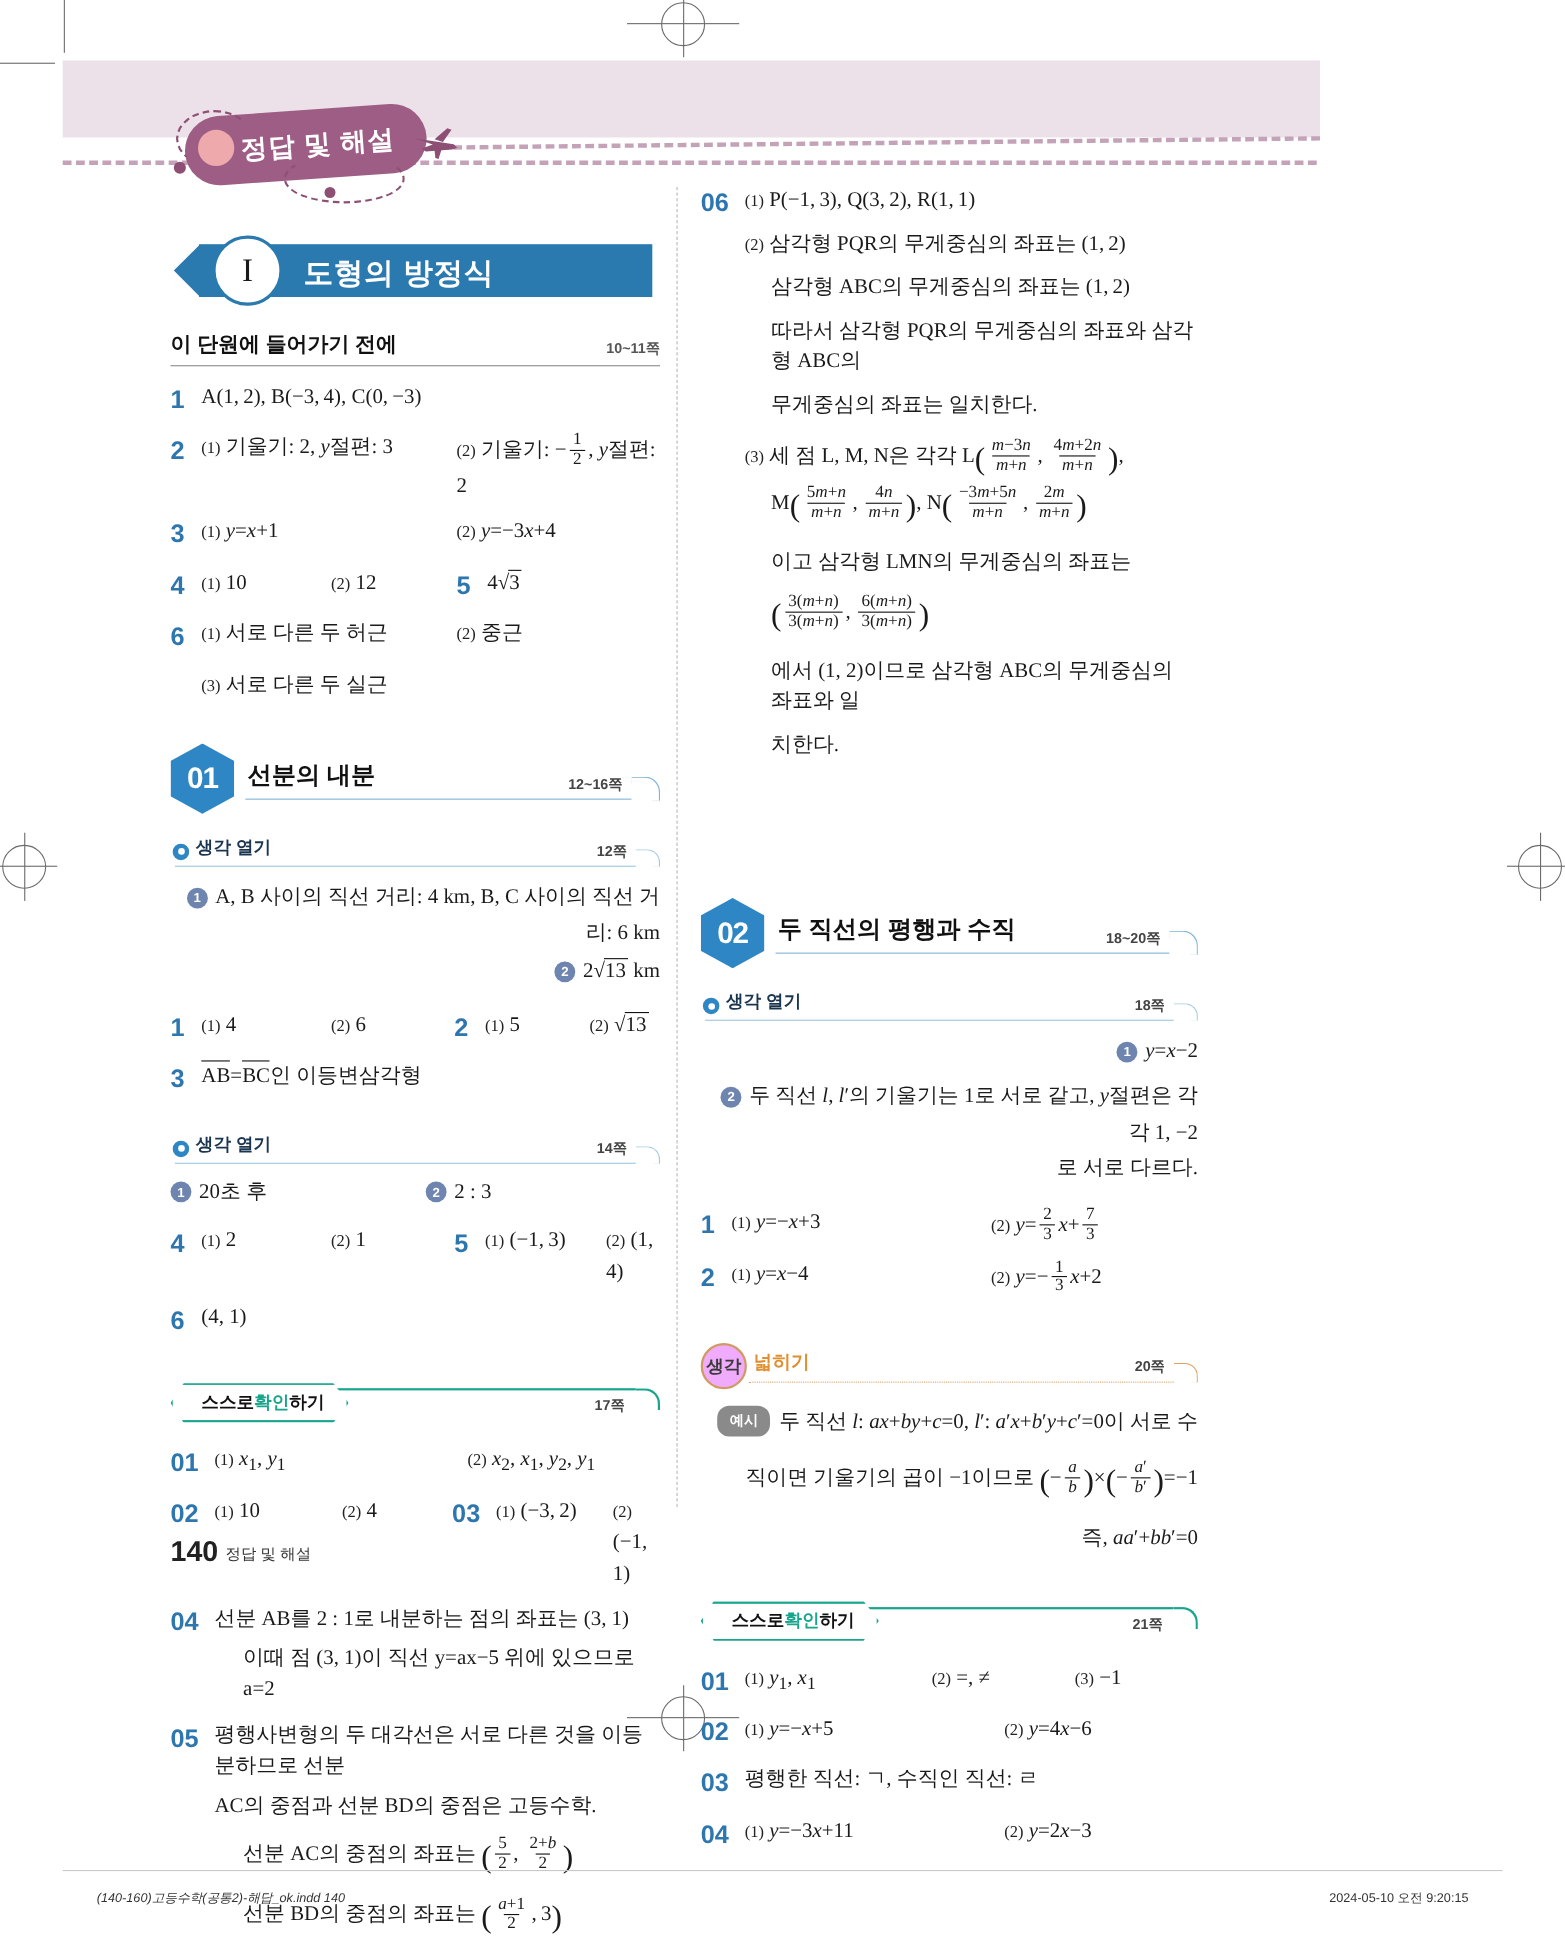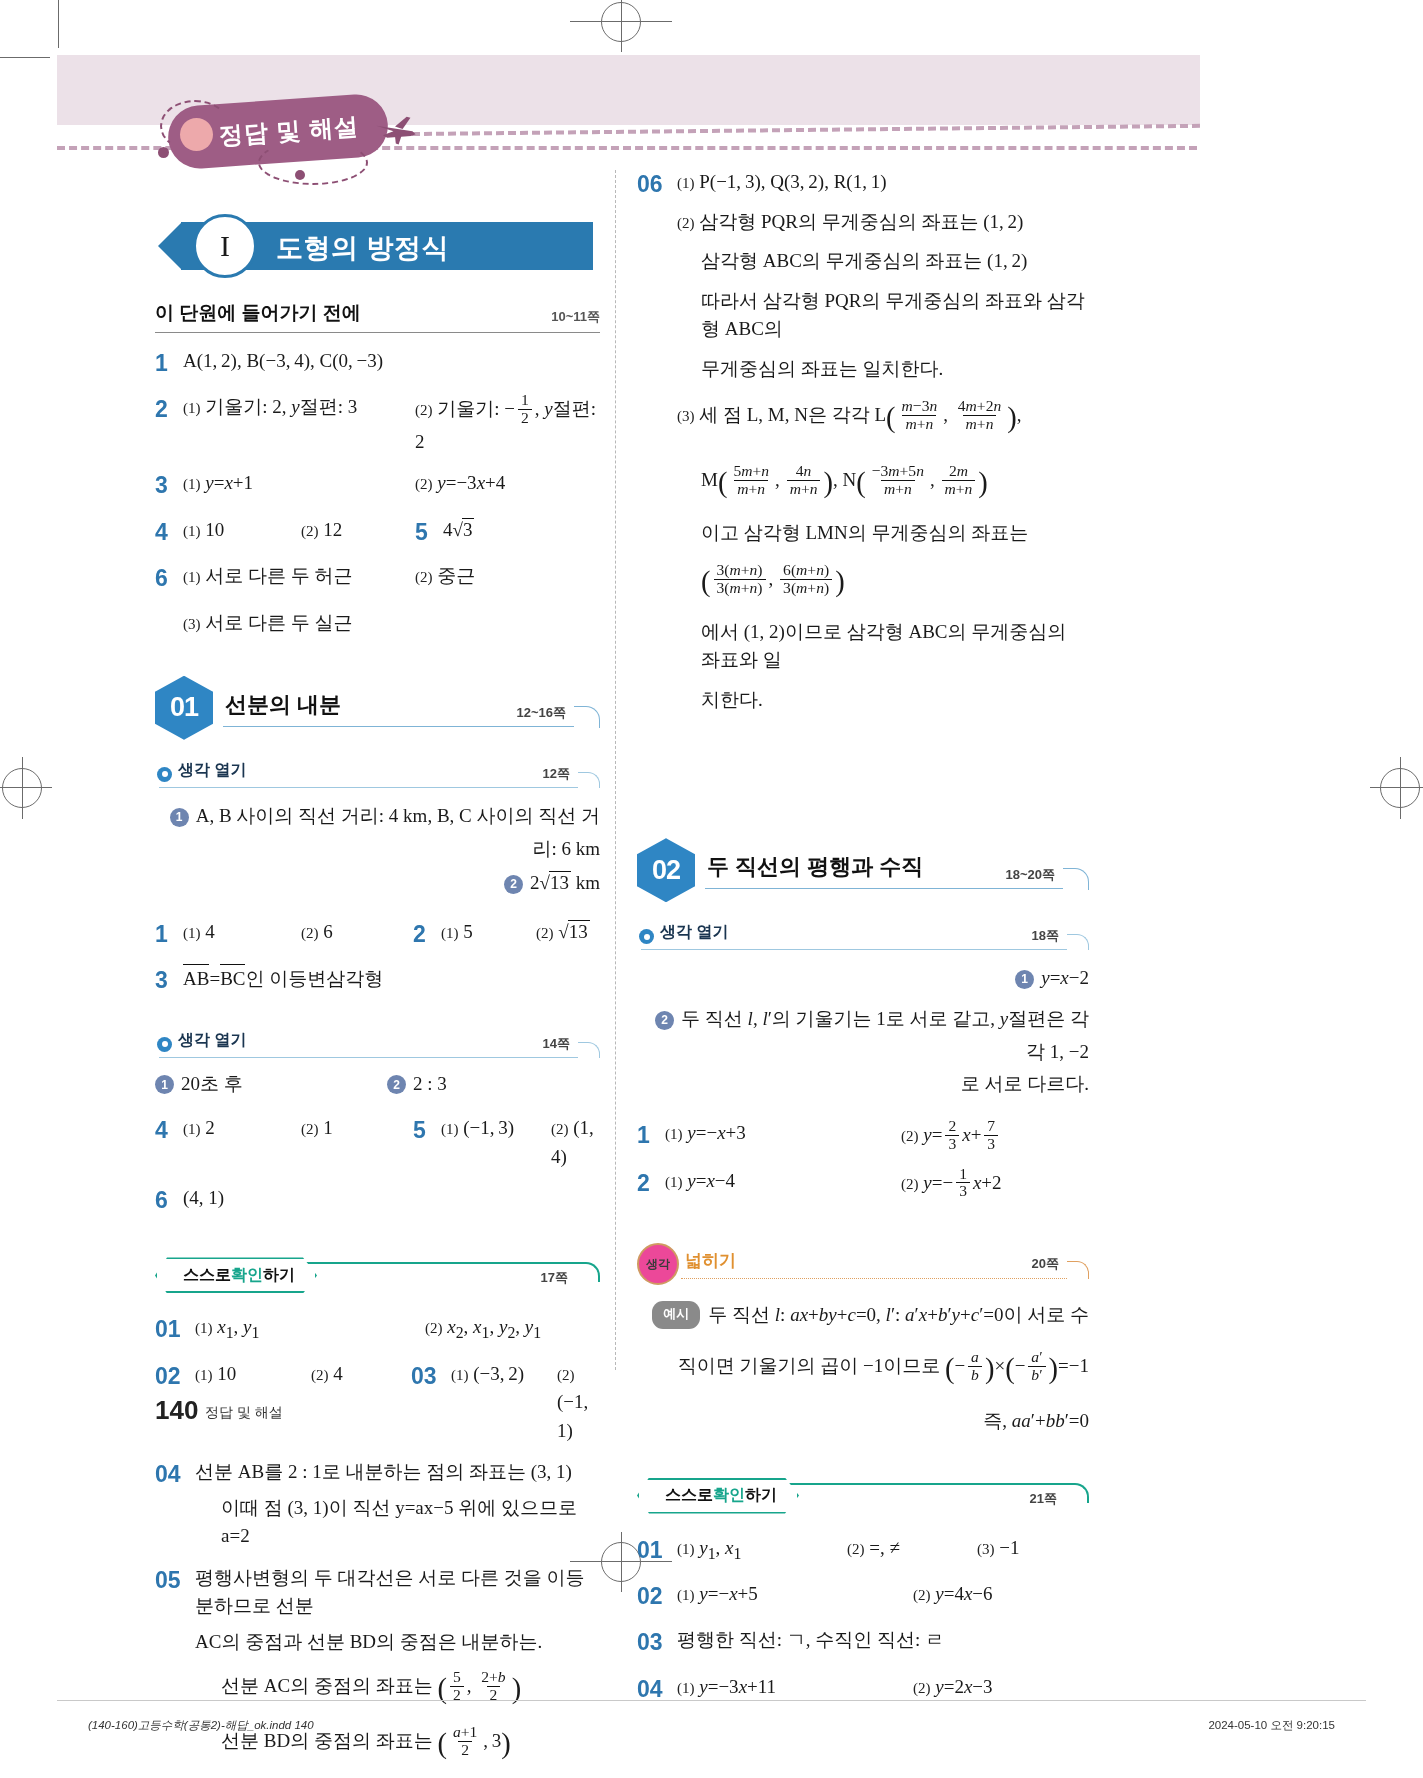--- a/index.html
+++ b/index.html
@@ -167,23 +167,23 @@
   .sc-t2 { color:#17a58c; }
   .sc-rule { position:absolute; left:140px; right:22px; top:5px; height:0; border-top:2px solid #17a58c; }
   .sc-page { position:absolute; right:32px; top:12px; font-family:"Liberation Sans", sans-serif; font-weight:bold; font-size:13px; color:#444; }
   .sc-tail { position:absolute; right:0; top:5px; width:22px; height:20px;
     border-top:2px solid #17a58c; border-right:2px solid #17a58c; border-top-right-radius:14px; }
 
   
   .expand { position:relative; margin-top:44px; height:40px; }
   .ex-circle {
     position:absolute; left:0; top:-2px; width:42px; height:42px;
-    border-radius:50%; border:2.5px solid #d09a62; background:#ec4899;
+    border-radius:50%; border:2.5px solid #d09a62; background:#f0abfc;
     display:flex; align-items:center; justify-content:center;
-    font-family:"Liberation Sans", sans-serif; font-weight:bold; font-size:12px; color:#3a3a3a;
+    font-family:"Liberation Sans", sans-serif; font-weight:bold; font-size:16px; color:#3a3a3a;
   }
   .ex-label { position:absolute; left:48px; top:4px;
     font-family:"Liberation Sans", sans-serif; font-weight:bold; font-size:17px; color:#e09030; }
   .ex-rule { position:absolute; left:44px; right:22px; top:33px; height:0;
     border-top:1.8px dotted #e0a060; }
   .ex-page { position:absolute; right:30px; top:10px; font-family:"Liberation Sans", sans-serif; font-weight:bold; font-size:13px; color:#444; }
   .ex-tail { position:absolute; right:0; top:16px; width:22px; height:18px;
     border-top:1.8px solid #e0a060; border-right:1.8px solid #e0a060; border-top-right-radius:12px; }
 
   
@@ -433,21 +433,21 @@
         <span class="cell full">
           <div>선분 AB를 2 : 1로 내분하는 점의 좌표는 (3, 1)</div>
           <div style="margin-left:26px; margin-top:7px;">이때 점 (3, 1)이 직선 y=ax−5 위에 있으므로 a=2</div>
         </span>
       </div>
 
       <div class="row">
         <span class="qn wide">05</span>
         <span class="cell full">
           <div>평행사변형의 두 대각선은 서로 다른 것을 이등분하므로 선분</div>
-          <div style="margin-top:7px;">AC의 중점과 선분 BD의 중점은 내분하는.</div>
+          <div style="margin-top:7px;">AC의 중점과 선분 BD의 중점은 고등수학.</div>
           <div style="margin-left:26px; margin-top:12px;">
             <span>선분 AC의 중점의 좌표는</span>
             <span class="paren-big">(</span><span class="frac">
                 <span class="nu">5</span>
                 <span class="de">2</span>
               </span>, <span class="frac">
                 <span class="nu">2+<i>b</i></span>
                 <span class="de">2</span>
               </span><span class="paren-big">)</span>
           </div>
@@ -489,21 +489,21 @@
 
           <div style="margin-top:14px;">
             <span class="sub">(3)</span> 세 점 L, M, N은 각각 L<span class="paren-big">(</span><span class="frac">
                 <span class="nu"><i>m</i>−3<i>n</i></span>
                 <span class="de"><i>m</i>+<i>n</i></span>
               </span>, <span class="frac">
                 <span class="nu">4<i>m</i>+2<i>n</i></span>
                 <span class="de"><i>m</i>+<i>n</i></span>
               </span><span class="paren-big">)</span>,
           </div>
-          <div style="margin-top:22px; margin-left:24px;">
+          <div style="margin-top:0; margin-left:24px;">
             M<span class="paren-big">(</span><span class="frac">
                 <span class="nu">5<i>m</i>+<i>n</i></span>
                 <span class="de"><i>m</i>+<i>n</i></span>
               </span>, <span class="frac">
                 <span class="nu">4<i>n</i></span>
                 <span class="de"><i>m</i>+<i>n</i></span>
               </span><span class="paren-big">)</span>, N<span class="paren-big">(</span><span class="frac">
                 <span class="nu">−3<i>m</i>+5<i>n</i></span>
                 <span class="de"><i>m</i>+<i>n</i></span>
               </span>, <span class="frac">

